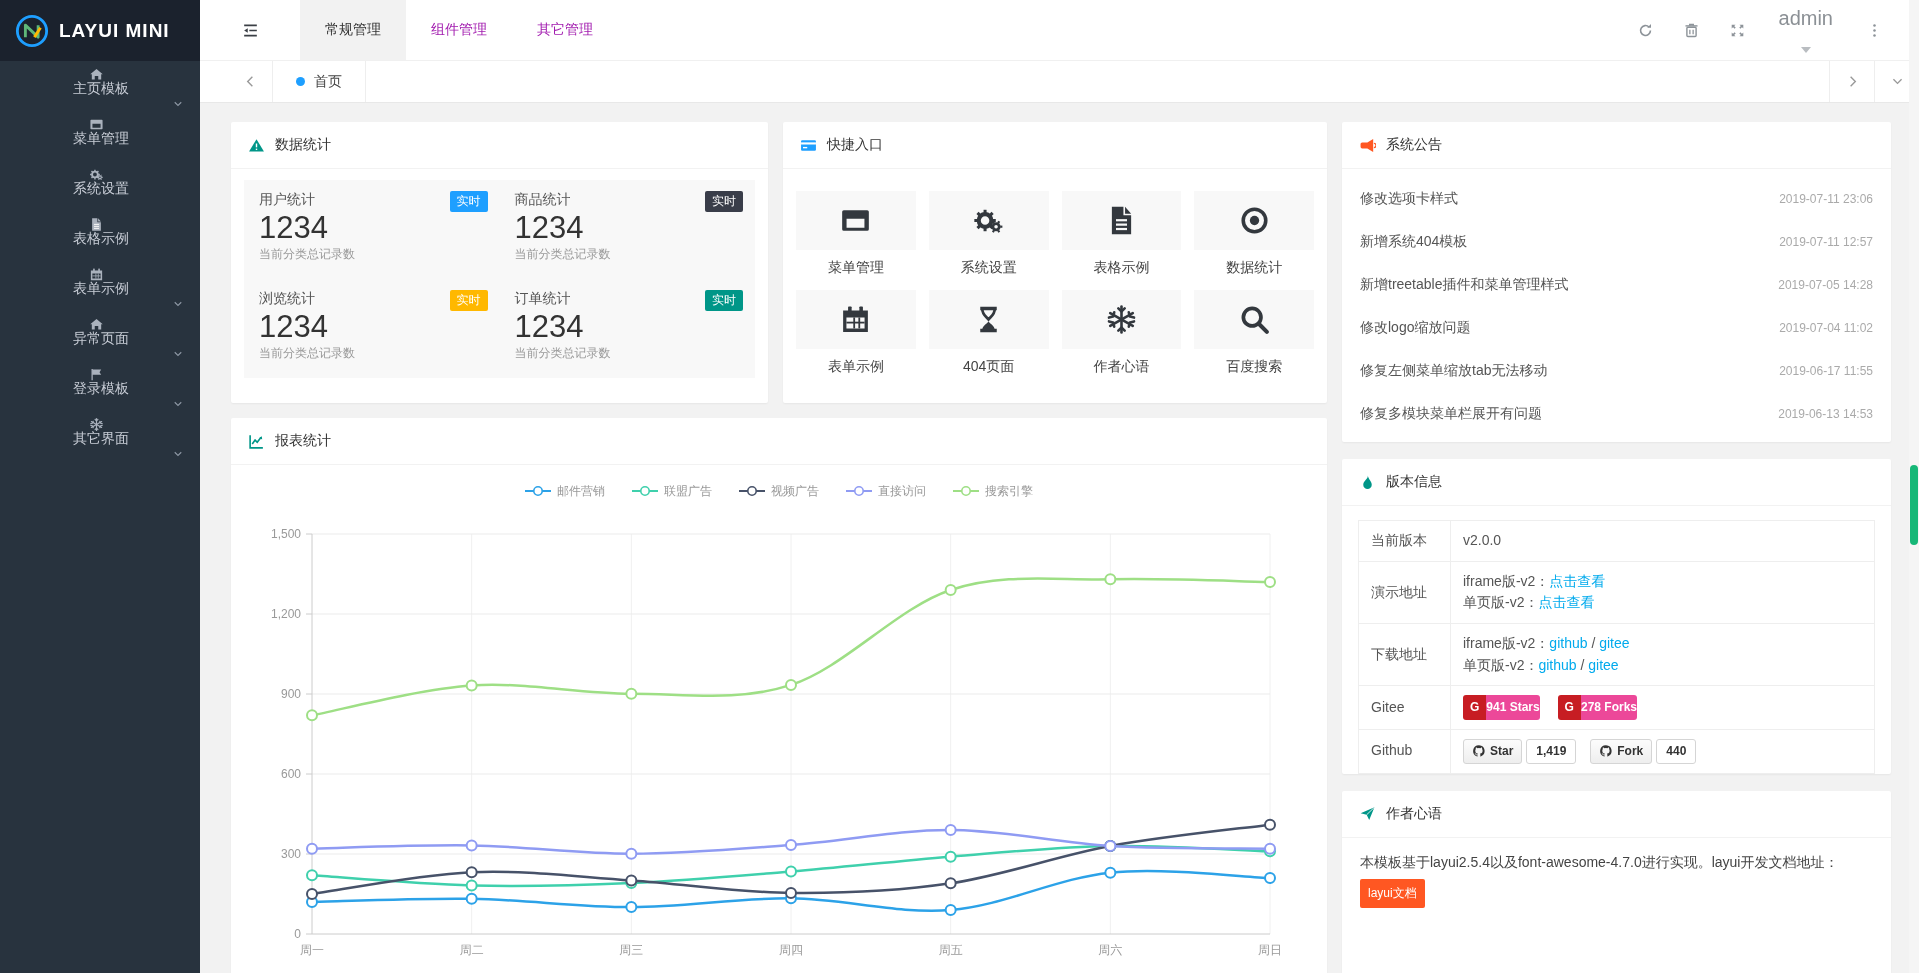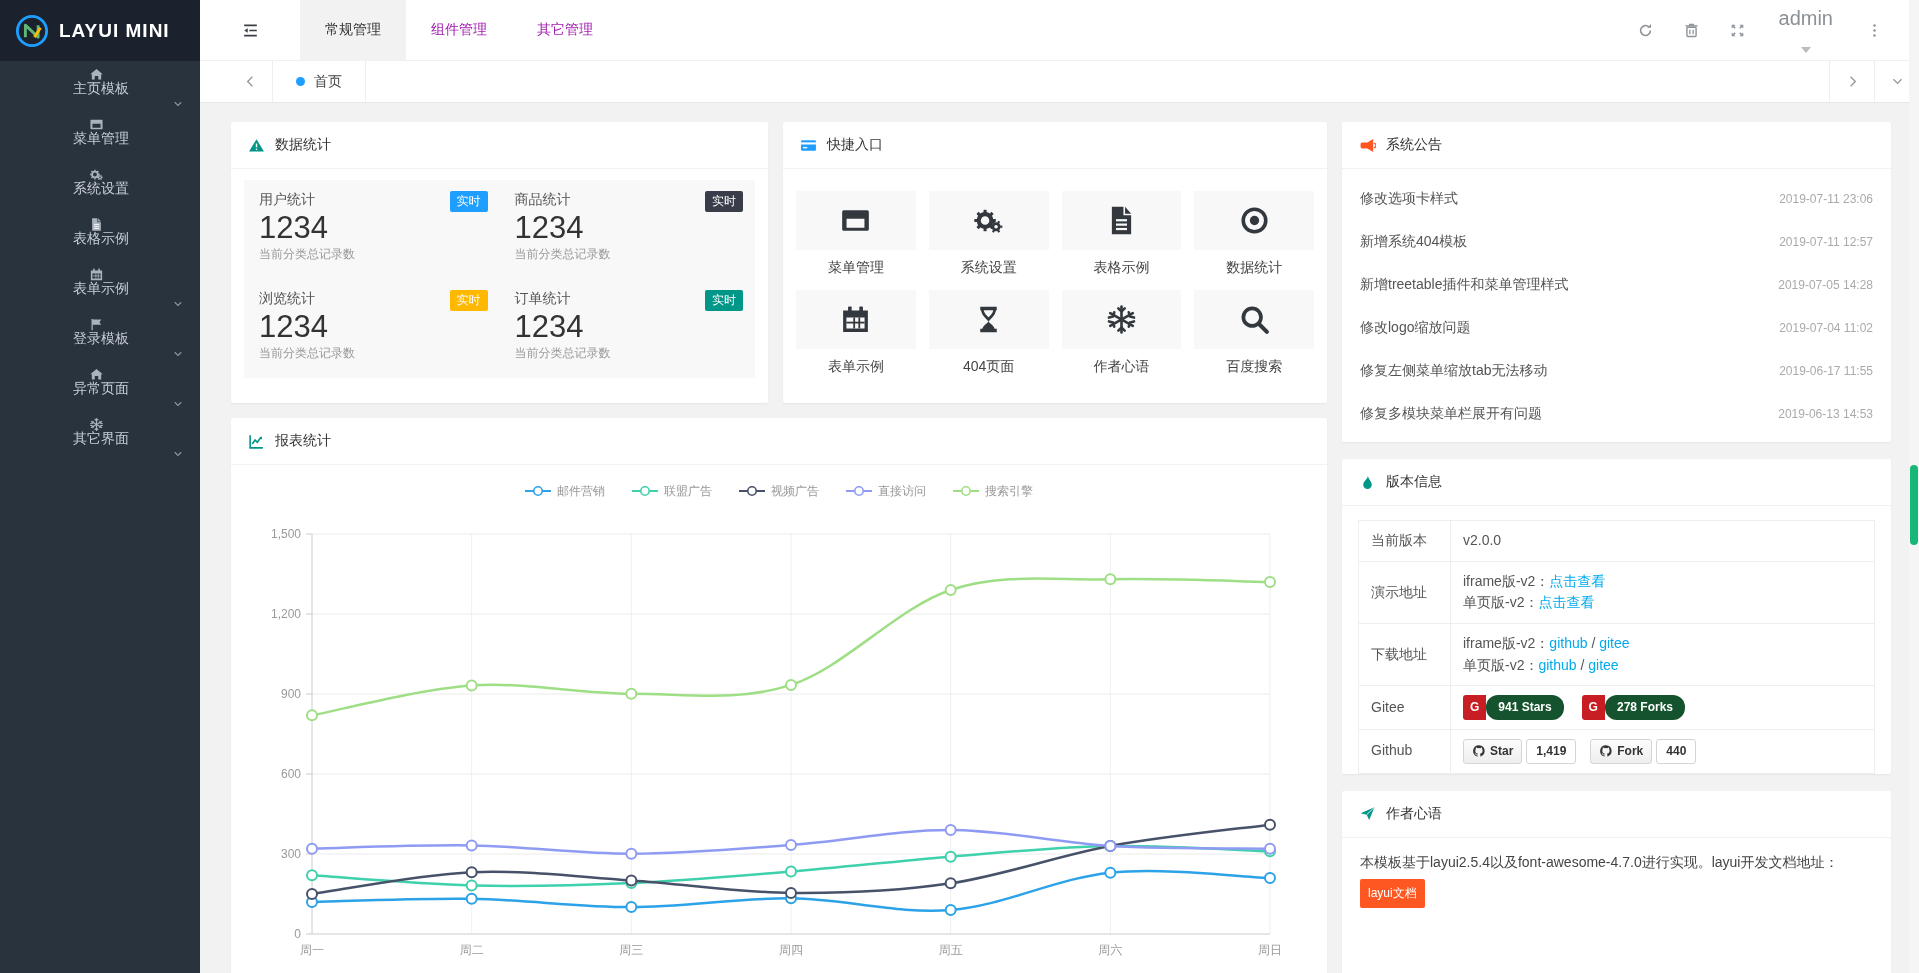--- a/index.html
+++ b/index.html
@@ -81,21 +81,21 @@
 
   .card.version { margin-top:17px; }
   .vtable { margin:14px 16px 14px; border-collapse:collapse; width:calc(100% - 32px); }
   .vtable td { border:1px solid #eee; padding:9px 12px; font-size:14px; color:#555; line-height:1.55; }
   .vtable td.vlabel { width:92px; color:#555; }
   a.blue-link { color:#01AAED; text-decoration:none; cursor:pointer; }
   .sep { color:#555; }
 
   .gitee-badge { display:inline-flex; margin-right:14px; border-radius:3px; overflow:hidden; font-size:12px; font-weight:bold; vertical-align:middle; cursor:pointer; }
   .gitee-badge .g-left { background:#C71D23; color:#fff; padding:3px 7px; }
-  .gitee-badge .g-right { background:#14532d; color:#fff; padding:3px 12px;border-radius:12px; }
+  .gitee-badge .g-right { background:#ec4899; color:#fff; padding:3px 0; }
   .gh-group { display:inline-flex; align-items:center; margin-right:10px; vertical-align:middle; }
   .gh-btn { display:inline-flex; align-items:center; gap:4px; border:1px solid #d5d5d5; border-radius:3px; background:linear-gradient(#fcfcfc,#eee); padding:2px 8px; font-size:12px; font-weight:bold; color:#333; cursor:pointer; }
   .gh-btn .ic { width:14px; height:14px; }
   .gh-count { border:1px solid #d5d5d5; border-radius:3px; background:#fff; padding:2px 9px; font-size:12px; font-weight:bold; color:#333; margin-left:4px; cursor:pointer; }
 
   .card.words { margin-top:17px; height:240px; }
   .words-body { padding:13px 18px; font-size:14px; color:#444; line-height:23px; }
   .badge-orange { display:inline-block; background:#FF5722; color:#fff; font-size:12px; padding:3px 8px; border-radius:2px; margin:5px 0; cursor:pointer; }
 
   
@@ -303,32 +303,32 @@
           <span class="ic"><svg class="ic" style="width:100%;height:100%">
               <use href="#sym-calendar"></use>
             </svg></span>
           <span>表单示例</span>
           <svg class="chev">
             <use href="#sym-chevron-down"></use>
           </svg>
         </div>
         <div class="menu-item">
           <span class="ic"><svg class="ic" style="width:100%;height:100%">
+              <use href="#sym-home"></use>
+            </svg></span>
+          <span>异常页面</span>
+          <svg class="chev">
+            <use href="#sym-chevron-down"></use>
+          </svg>
+        </div>
+        <div class="menu-item">
+          <span class="ic"><svg class="ic" style="width:100%;height:100%">
               <use href="#sym-flag"></use>
             </svg></span>
           <span>登录模板</span>
-          <svg class="chev">
-            <use href="#sym-chevron-down"></use>
-          </svg>
-        </div>
-        <div class="menu-item">
-          <span class="ic"><svg class="ic" style="width:100%;height:100%">
-              <use href="#sym-home"></use>
-            </svg></span>
-          <span>异常页面</span>
           <svg class="chev">
             <use href="#sym-chevron-down"></use>
           </svg>
         </div>
         <div class="menu-item">
           <span class="ic"><svg class="ic" style="width:100%;height:100%">
               <use href="#sym-snowflake"></use>
             </svg></span>
           <span>其它界面</span>
           <svg class="chev">

